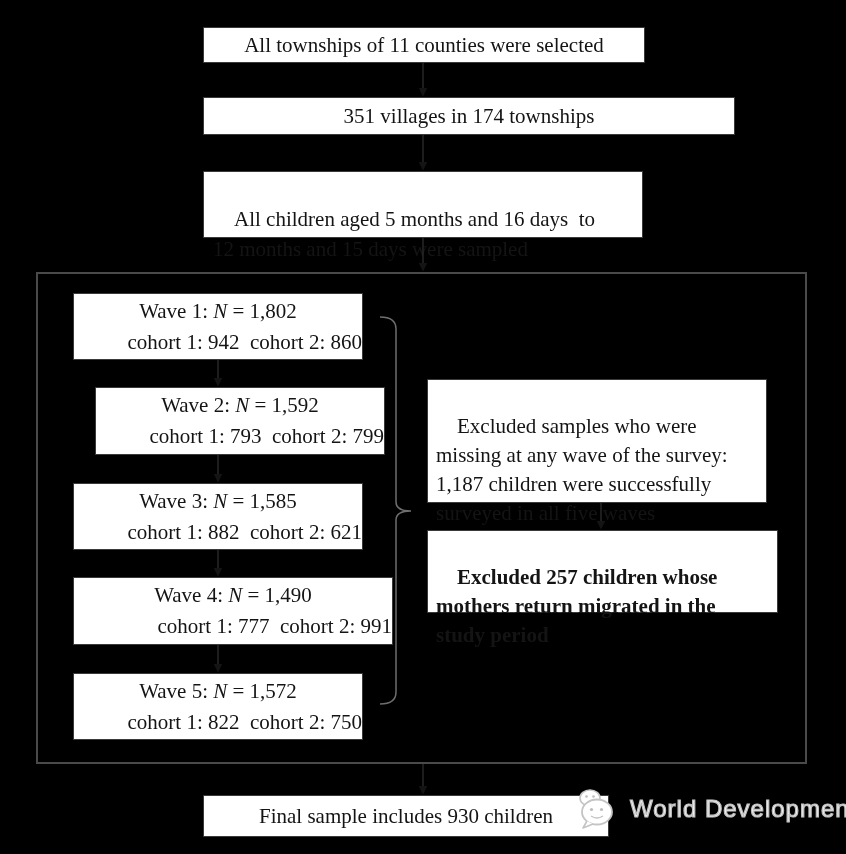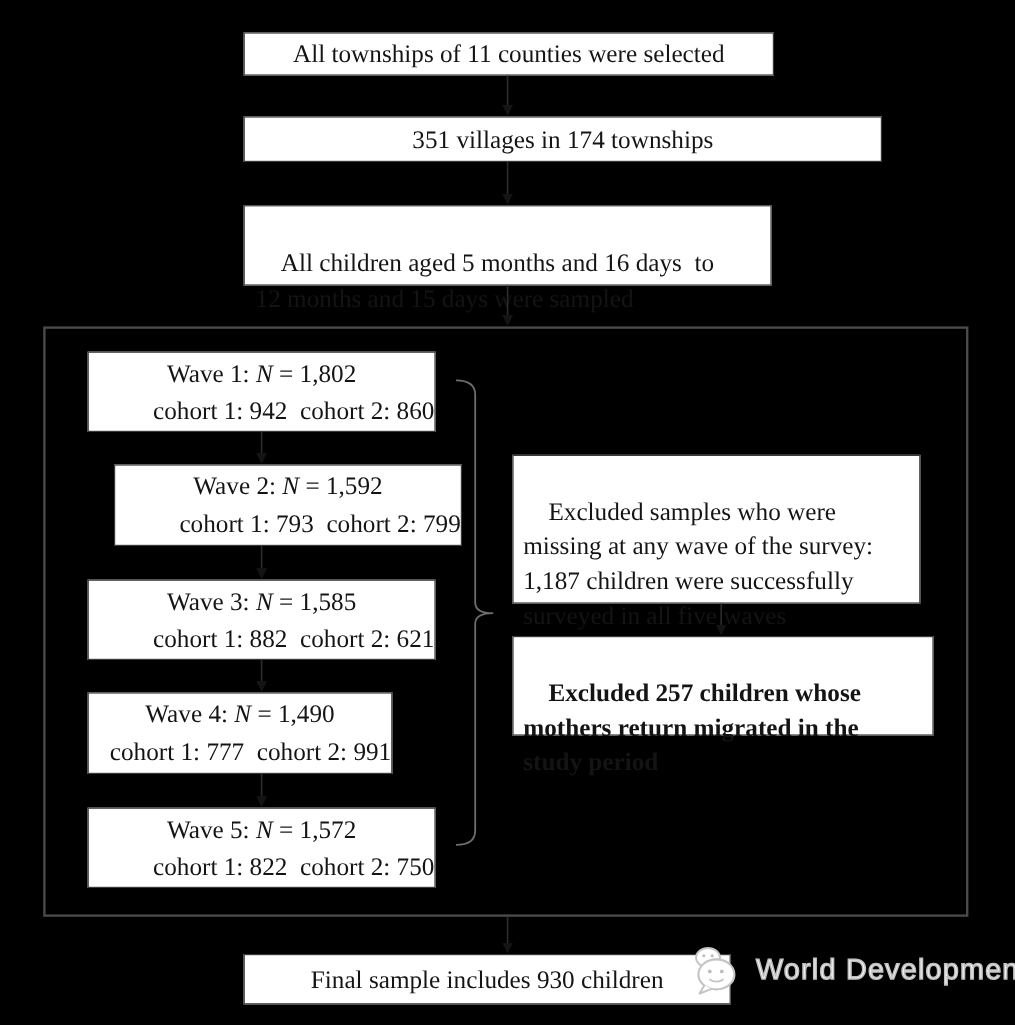--- a/index.html
+++ b/index.html
@@ -82,21 +82,21 @@
   <div class="wavebox" style="left:55px;top:387px;width:290px;height:68px;margin-left:40px;">
     <div class="wave-title"><span>Wave 2: </span><span class="n-italic">N</span><span> = 1,592</span></div>
     <div class="cohorts">cohort 1: 793  cohort 2: 799</div>
   </div>
 
   <div class="wavebox" style="left:73px;top:483px;width:290px;height:67px;">
     <div class="wave-title"><span>Wave 3: </span><span class="n-italic">N</span><span> = 1,585</span></div>
     <div class="cohorts">cohort 1: 882  cohort 2: 621</div>
   </div>
 
-  <div class="wavebox" style="left:73px;top:577px;width:254px;height:68px;">
+  <div class="wavebox" style="left:73px;top:577px;width:320px;height:68px;">
     <div class="wave-title"><span>Wave 4: </span><span class="n-italic">N</span><span> = 1,490</span></div>
     <div class="cohorts">cohort 1: 777  cohort 2: 991</div>
   </div>
 
   <div class="wavebox" style="left:73px;top:673px;width:290px;height:67px;">
     <div class="wave-title"><span>Wave 5: </span><span class="n-italic">N</span><span> = 1,572</span></div>
     <div class="cohorts">cohort 1: 822  cohort 2: 750</div>
   </div>
 
   <div class="box multiline excl" style="left:427px;top:379px;width:340px;height:124px;">

